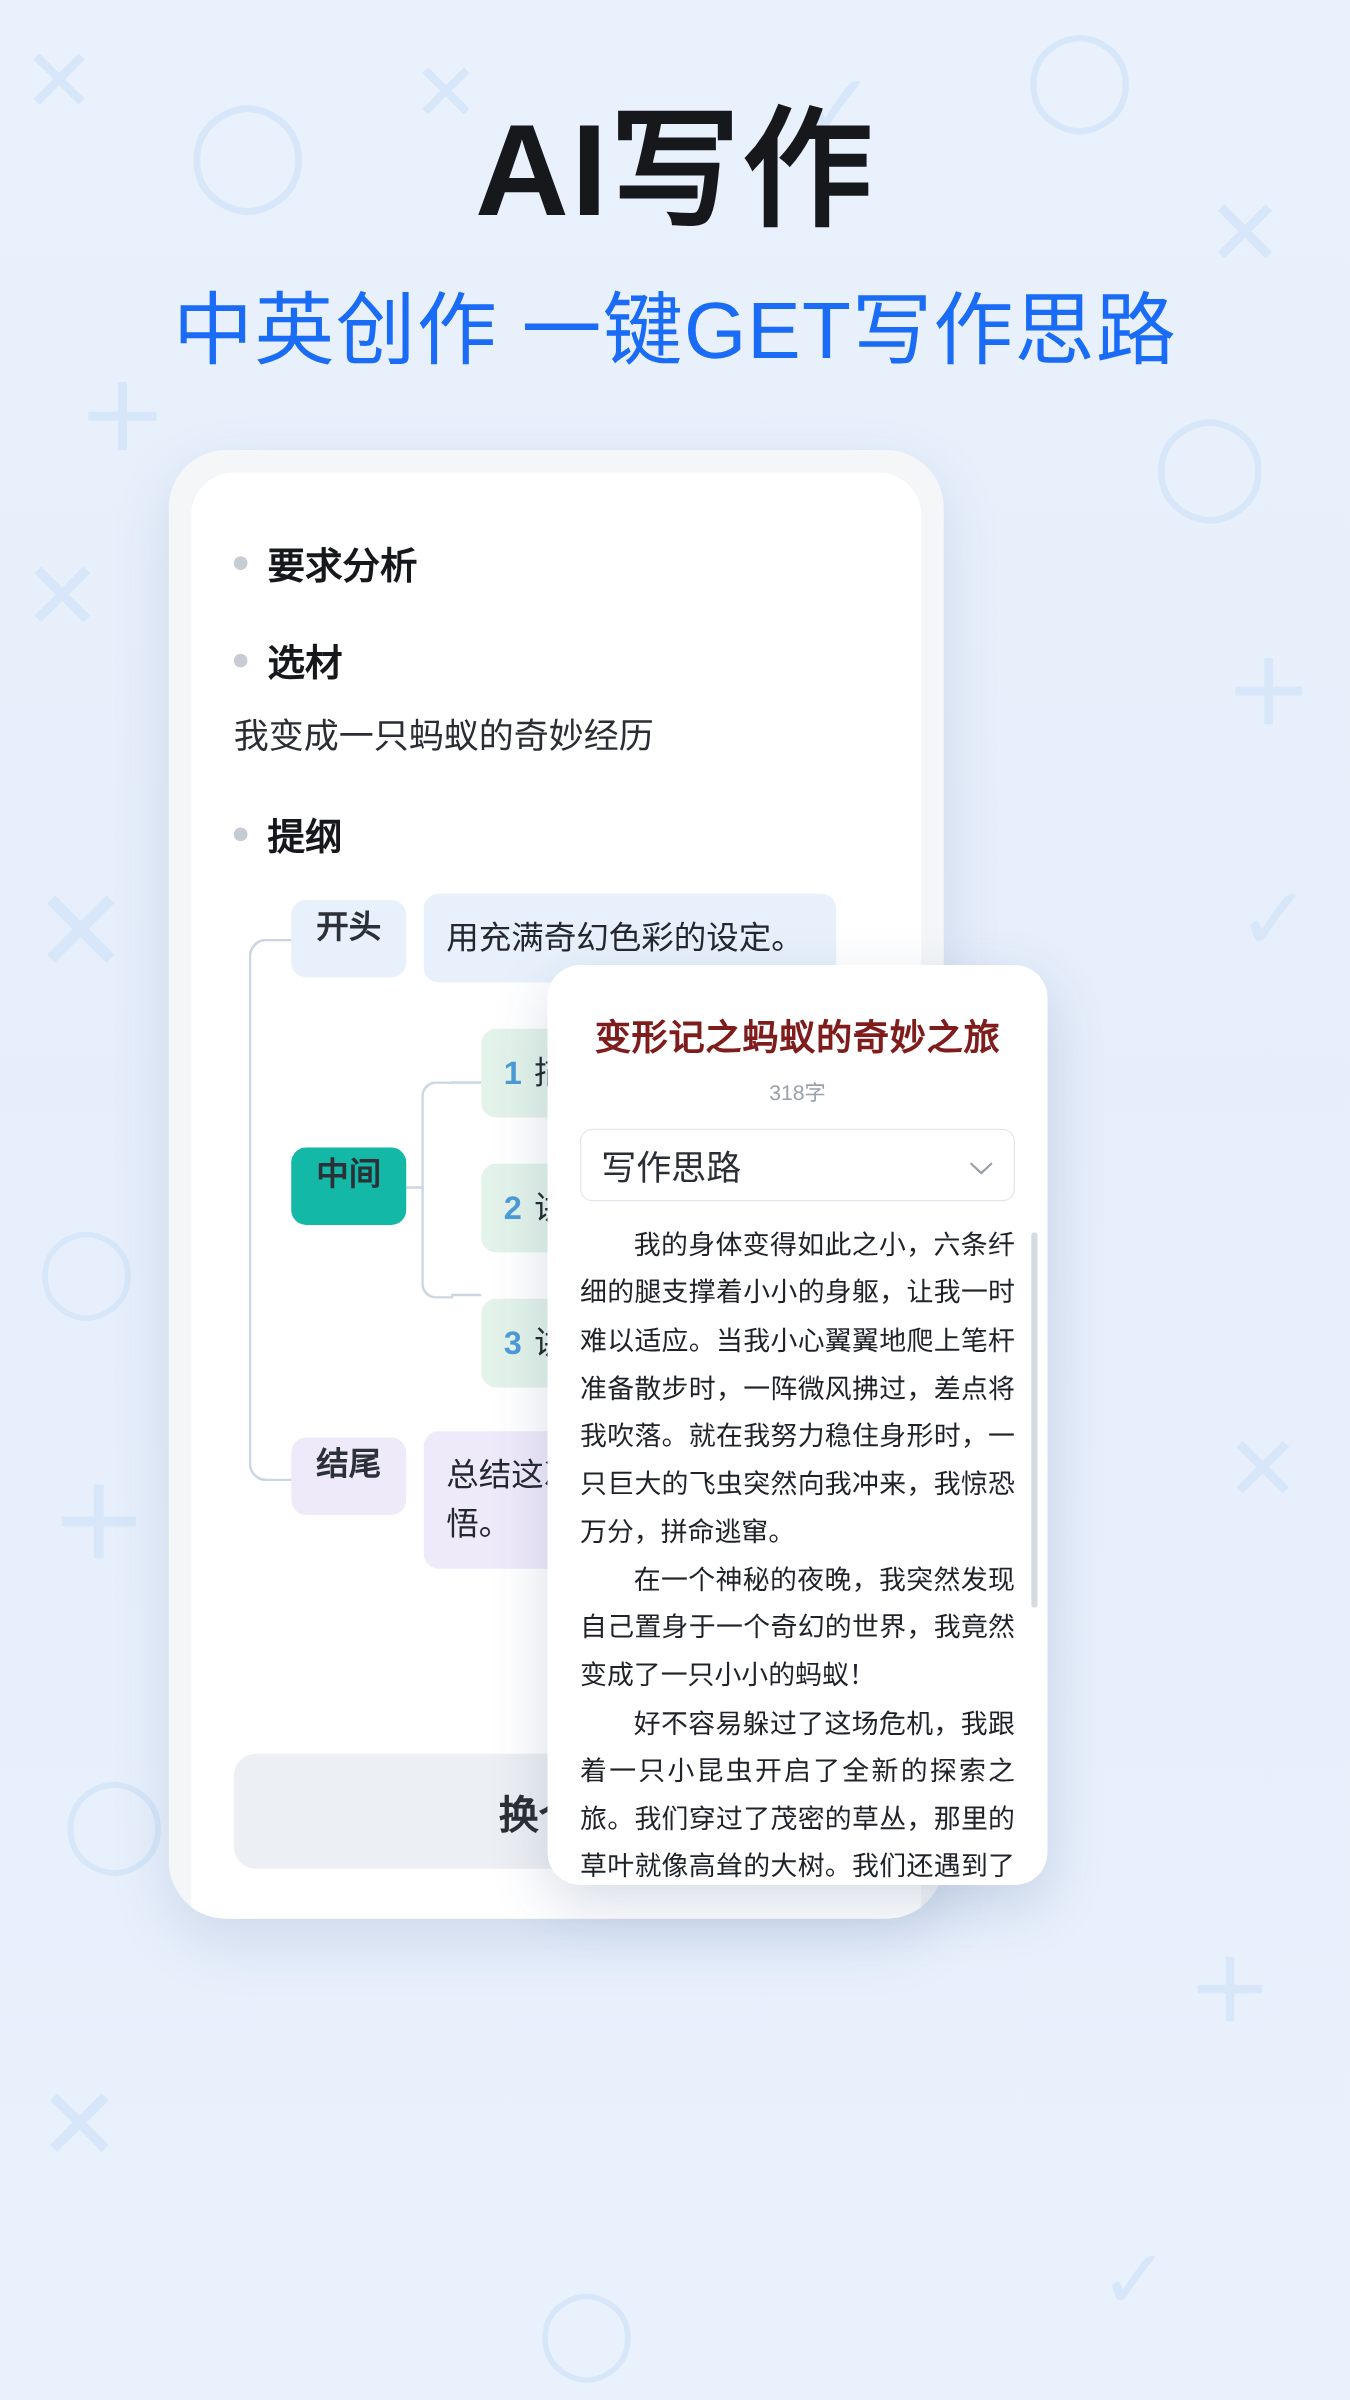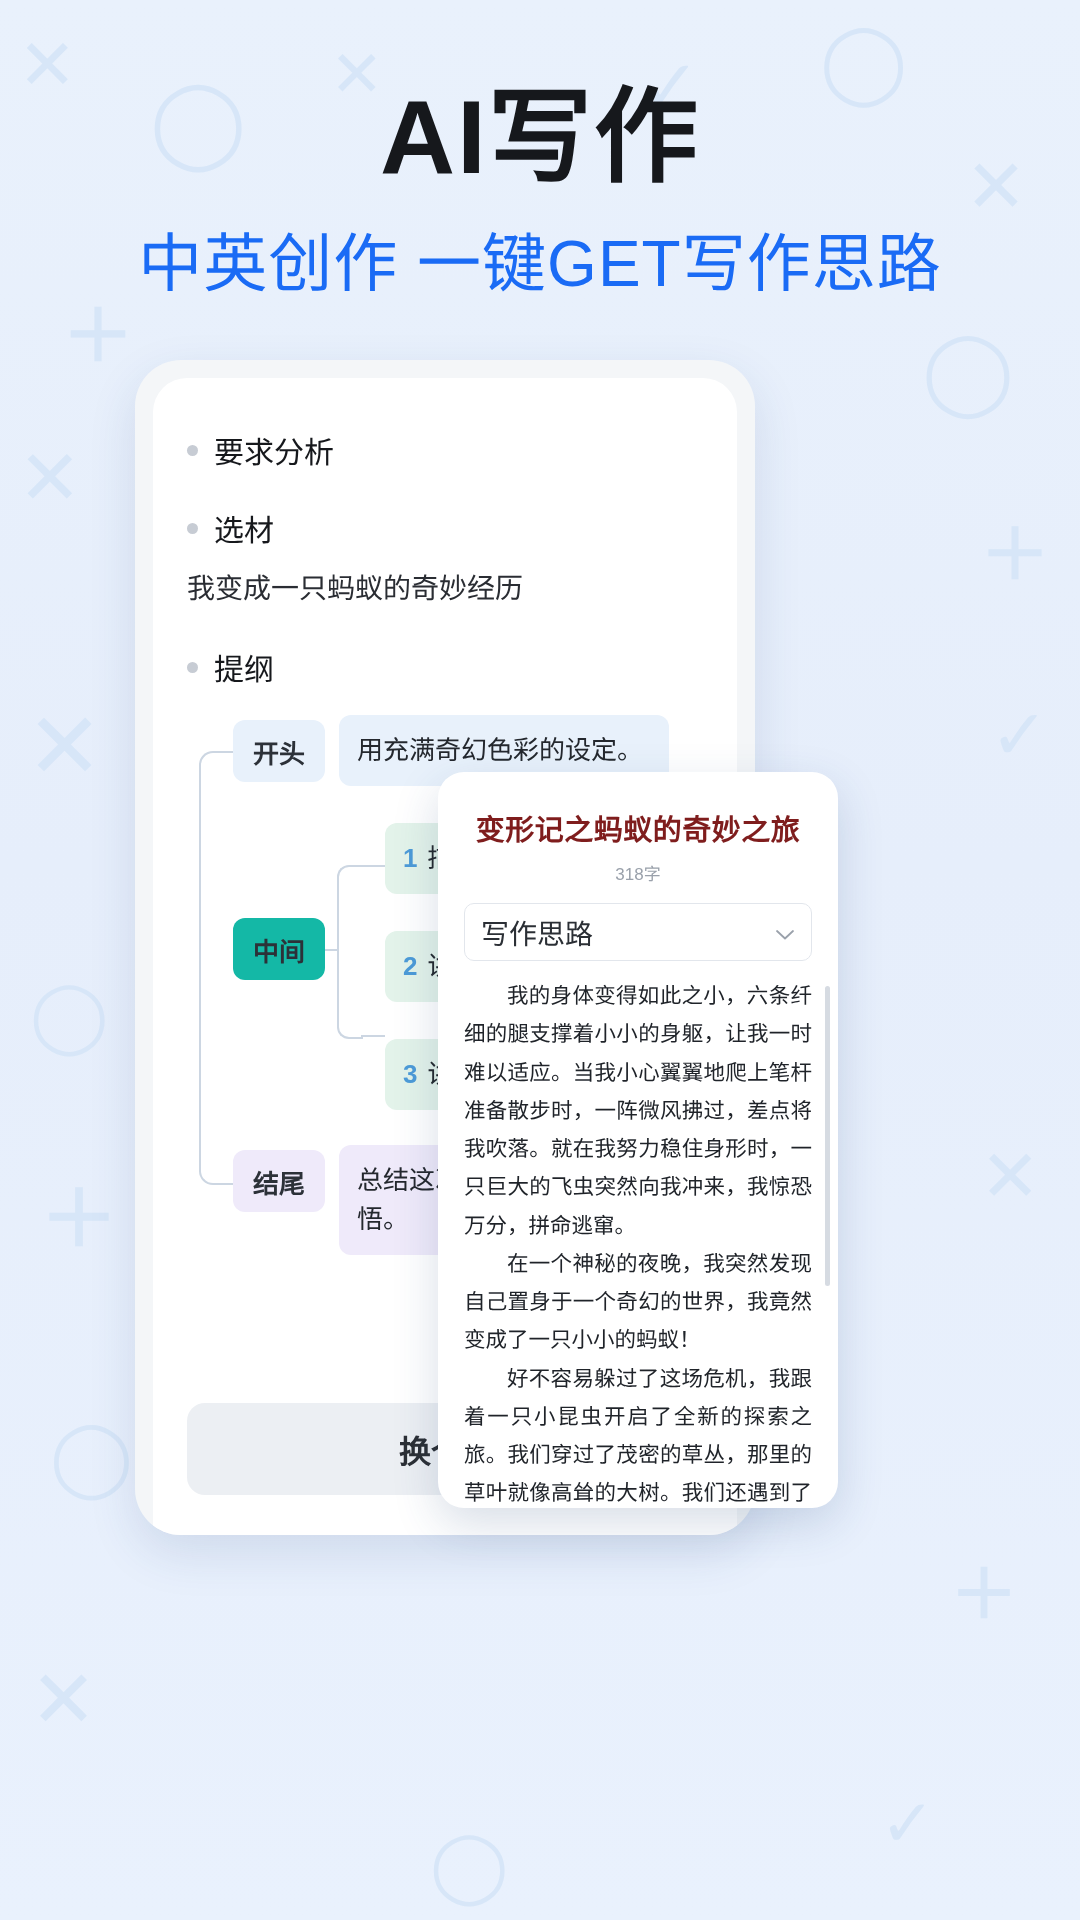--- a/index.html
+++ b/index.html
@@ -117,42 +117,42 @@
   .bullet {
     width: 11px;
     height: 11px;
     border-radius: 50%;
     background: #c7ccd4;
     margin-right: 16px;
     flex: none;
   }
   .sec-title {
     font-size: 30px;
-    font-weight: 400;
+    font-weight: 700;
     color: #16181c;
   }
   .sec-body {
     font-size: 28px;
     line-height: 1.62;
     color: #2a2d33;
   }
 
   
   #outline {
     position: relative;
     margin-top: 26px;
     height: 520px;
   }
   .node-label {
     position: absolute;
     width: 92px;
     height: 62px;
     border-radius: 12px;
     display: flex;
-    align-items: center;
+    align-items: flex-start;
     justify-content: center;
     font-size: 26px;
     font-weight: 600;
     color: #2c3138;
   }
   .node-card {
     position: absolute;
     border-radius: 12px;
     padding: 16px 18px;
     font-size: 26px;

